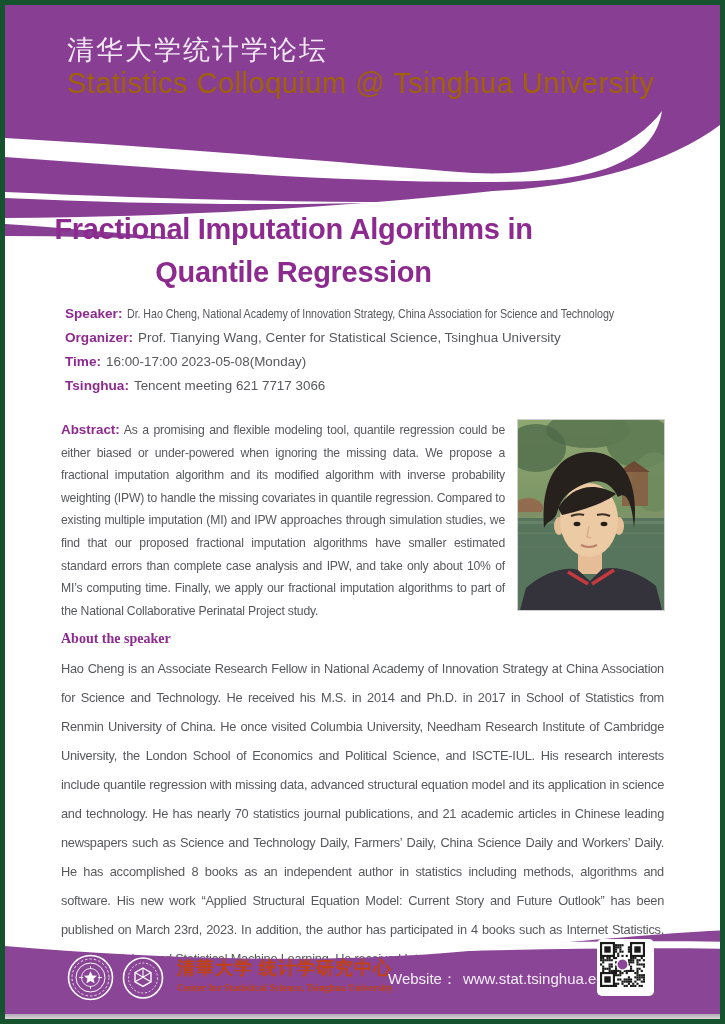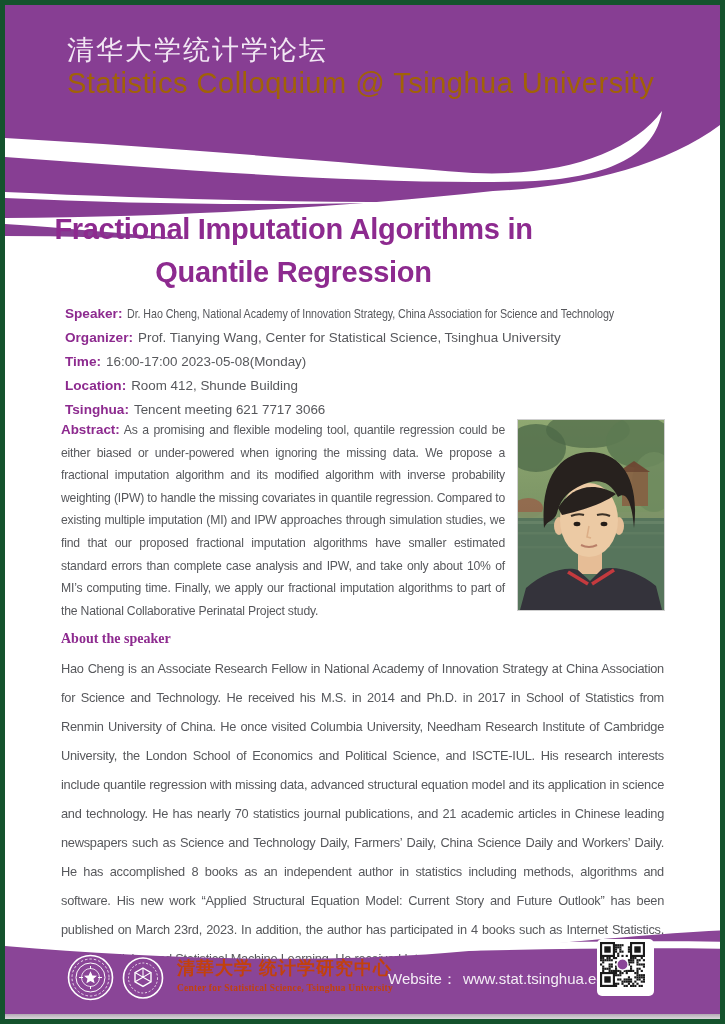--- a/index.html
+++ b/index.html
@@ -80,21 +80,20 @@
     <div class="hdr-zh">清华大学统计学论坛</div>
     <div class="hdr-en">Statistics Colloquium @ Tsinghua University</div>
   </header>
 
   <h1 class="talk-title"><span>Fractional Imputation Algorithms in</span><br><span>Quantile Regression</span></h1>
 
   <ul class="meta">
     <li><span class="lab">Speaker:</span><span class="cond">Dr. Hao Cheng, National Academy of Innovation Strategy, China Association for Science and Technology</span></li>
     <li><span class="lab">Organizer:</span><span>Prof. Tianying Wang, Center for Statistical Science, Tsinghua University</span></li>
     <li><span class="lab">Time:</span><span>16:00-17:00 2023-05-08(Monday)</span></li>
-    <li><span class="lab">Location:</span><span>Room 412, Shunde Building</span></li>
     <li><span class="lab">Tsinghua:</span><span>Tencent meeting 621 7717 3066</span></li>
   </ul>
 
   <div class="abstract">
     <figure class="photo" style="margin-top:0;" title="Portrait of speaker Dr. Hao Cheng">
       <svg width="146" height="190" viewBox="0 0 146 190" aria-hidden="true">
         <defs>
           <linearGradient id="gTrees" x1="0" y1="0" x2="0" y2="1">
             <stop offset="0" stop-color="#8fa871"></stop>
               <stop offset="1" stop-color="#667f58"></stop>

